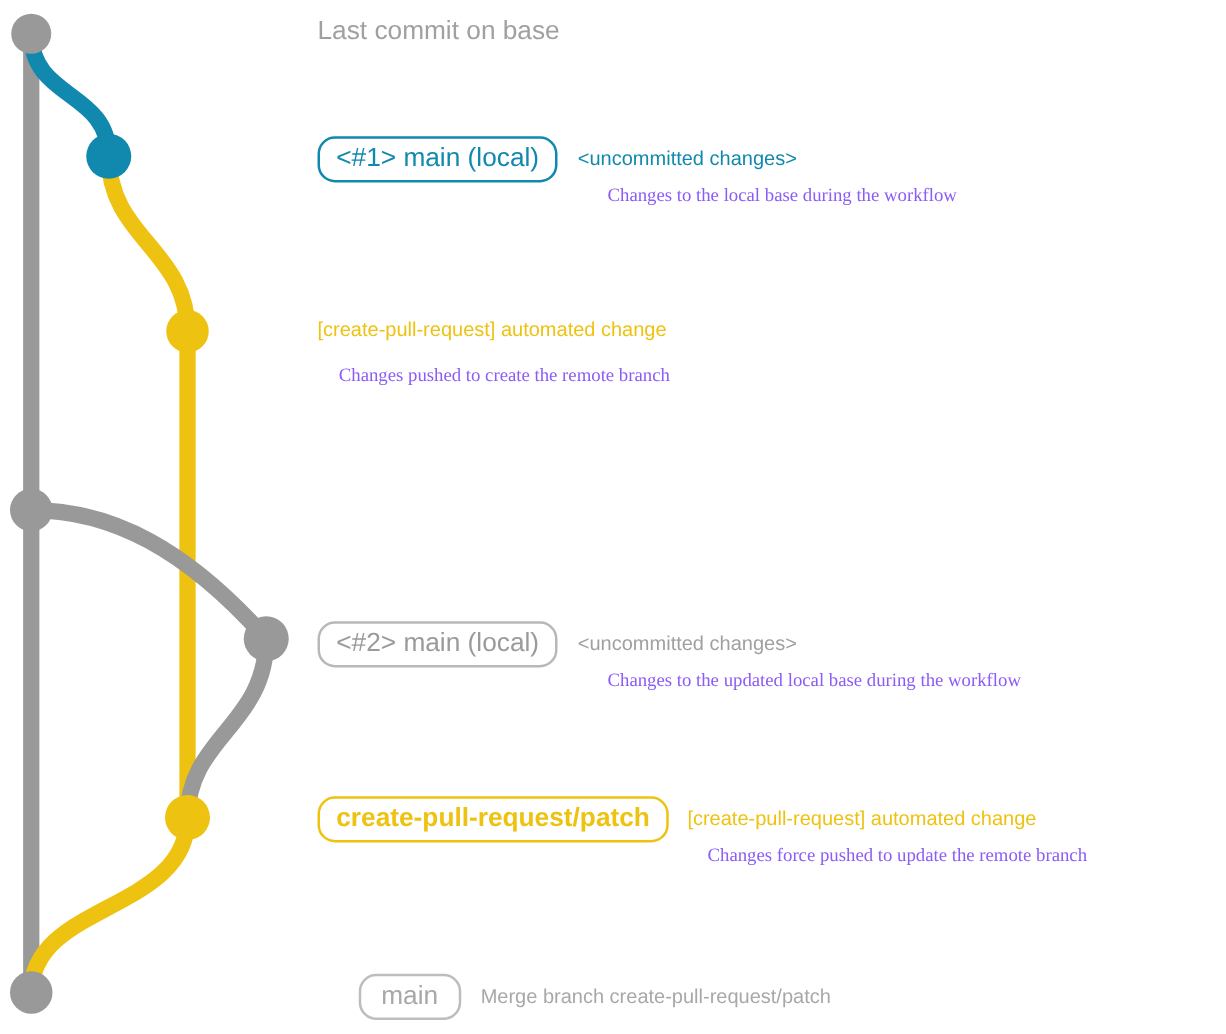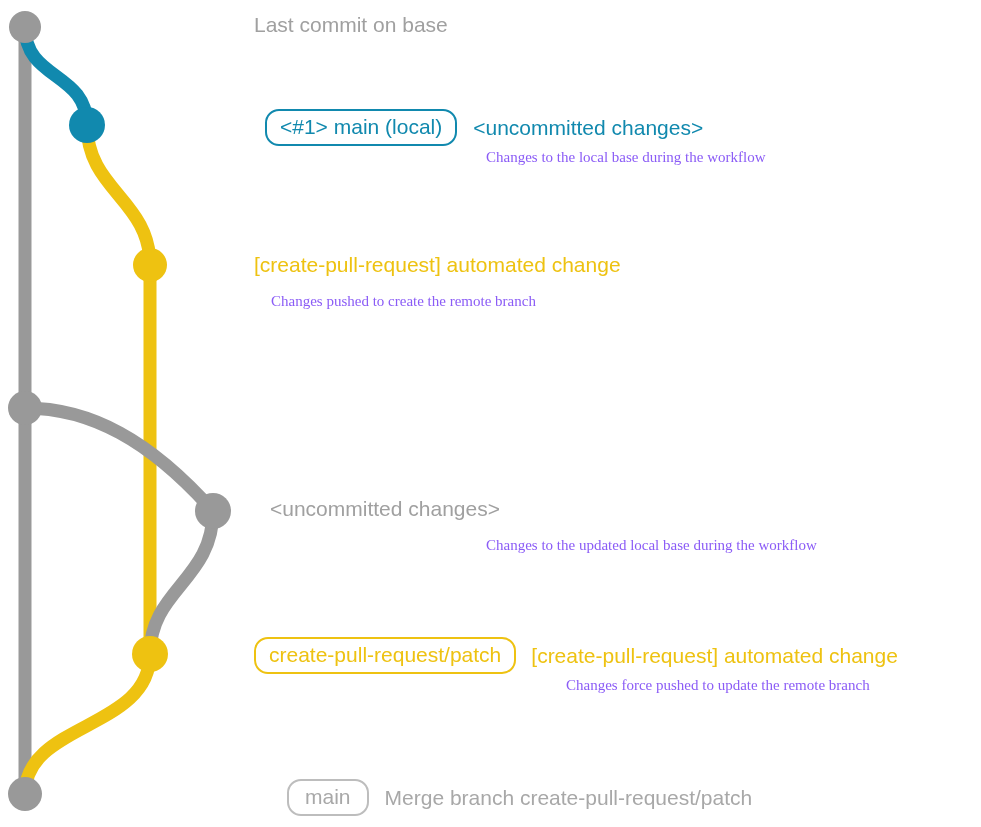--- a/index.html
+++ b/index.html
@@ -35,26 +35,26 @@
     border-radius: 14px;
     padding: 4px 13px 5px 13px;
     font-family: "Liberation Sans", sans-serif;
     font-size: 21px;
     line-height: 24px;
     white-space: nowrap;
     background: #ffffff;
   }
   .badge-blue { color: #1189ae; border-color: #1189ae; }
   .badge-gray { color: #9a9a9a; border-color: #b8b8b8; }
-  .badge-yellow { color: #eec211; border-color: #eec211; }
+  .badge-yellow { color: #eec211; border-color: #eec211; font-weight: bold; }
   .badge-plain { color: #a8a8a8; border-color: #bdbdbd; border-width: 2px; padding: 4px 16px 5px 16px; }
 
   .subject {
     font-family: "Liberation Sans", sans-serif;
-    font-size: 21px;
+    font-size: 16px;
     line-height: 24px;
     white-space: nowrap;
   }
   .subject-blue { color: #1189ae; }
   .subject-gray { color: #a0a0a0; }
   .subject-yellow { color: #eec211; }
   .subject-plainlabel { color: #a8a8a8; }
 
   .label-only {
     position: absolute;
@@ -100,34 +100,35 @@
     <circle cx="87" cy="125" r="18" fill="#1189ae"></circle>
     <circle cx="150" cy="265" r="17" fill="#eec211"></circle>
     <circle cx="25" cy="408" r="17" fill="#999999"></circle>
     <circle cx="213" cy="511" r="18" fill="#999999"></circle>
     <circle cx="150" cy="654" r="18" fill="#eec211"></circle>
     <circle cx="25" cy="794" r="17" fill="#999999"></circle>
   </svg>
 
   <div class="label-only" style="left:254px; top:13px;">Last commit on base</div>
 
-  <div class="head-line" style="left:265px; top:109px;">
+  <div class="head-line" style="left:254px; top:109px;">
     <span class="badge badge-blue">&lt;#1&gt; main (local)</span>
     <span class="gap" style="width:16px"></span>
     <span class="subject subject-blue">&lt;uncommitted changes&gt;</span>
   </div>
   <div class="desc" style="left:486px; top:146px;">Changes to the local base during the workflow</div>
 
   <div class="head-line" style="left:254px; top:253px;">
     <span class="subject subject-yellow">[create-pull-request] automated change</span>
   </div>
   <div class="desc" style="left:271px; top:290px;">Changes pushed to create the remote branch</div>
 
 
   <div class="head-line" style="left:254px; top:497px;">
+    <span class="badge badge-gray">&lt;#2&gt; main (local)</span>
     <span class="gap" style="width:16px"></span>
     <span class="subject subject-gray">&lt;uncommitted changes&gt;</span>
   </div>
   <div class="desc" style="left:486px; top:534px;">Changes to the updated local base during the workflow</div>
 
   <div class="head-line" style="left:254px; top:637px;">
     <span class="badge badge-yellow">create-pull-request/patch</span>
     <span class="gap" style="width:15px"></span>
     <span class="subject subject-yellow">[create-pull-request] automated change</span>
   </div>

